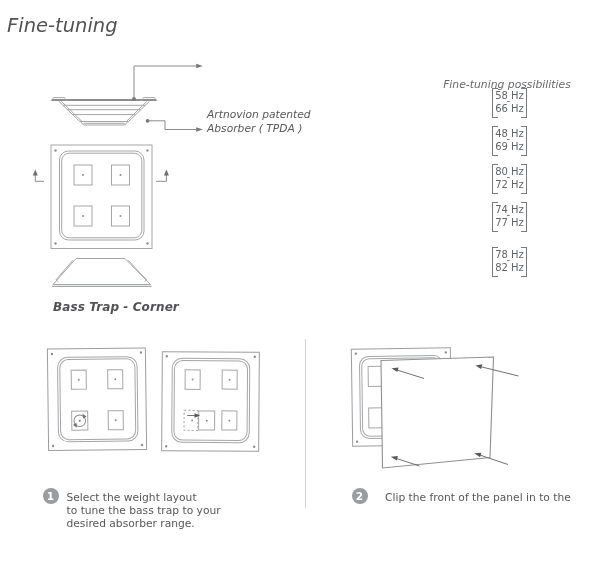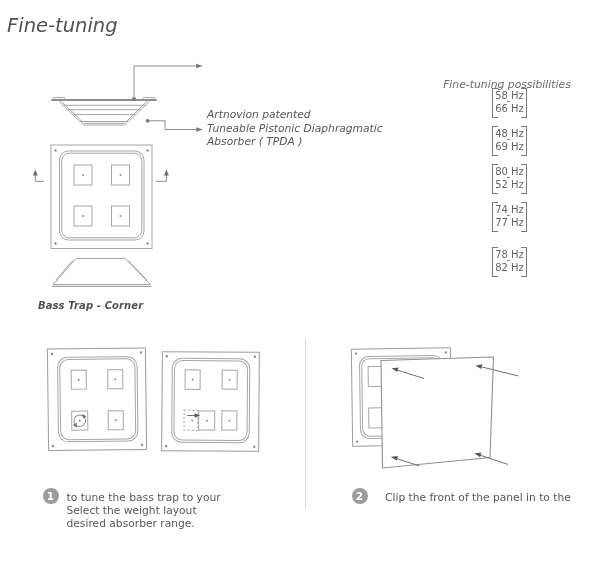--- a/index.html
+++ b/index.html
@@ -3,21 +3,21 @@
 <meta charset="utf-8">
 <style>
   html,body{margin:0;padding:0;background:#ffffff;}
   #page{position:relative;width:600px;height:562px;background:#ffffff;overflow:hidden;
         font-family:"DejaVu Sans",sans-serif;color:#58585a;}
   .abs{position:absolute;font-style:italic;}
   #title{left:7px;top:14px;font-size:19.5px;font-weight:500;color:#525254;}
   .lbl{font-size:10.7px;line-height:13.4px;color:#565759;}
   #tpda-label{left:207px;top:60.3px;margin-top:48px;}
   #vabt-label{left:208px;top:117px;}
-  #caption{left:38px;top:300px;font-size:10px;font-weight:bold;color:#525254;letter-spacing:0.1px;}
+  #caption{left:53px;top:300px;font-size:12px;font-weight:bold;color:#525254;letter-spacing:0.1px;}
   #poss-heading{left:422px;top:59.5px;width:170px;text-align:center;font-size:10.8px;color:#68696b;margin-top:18px;}
   .freq-group{position:absolute;left:492px;width:35px;height:30px;}
   .freq-text{position:absolute;left:0;top:0.5px;width:100%;text-align:center;font-size:10px;line-height:13.5px;color:#626466;}
   .freq-dash{position:absolute;left:14.5px;top:7px;font-size:10px;color:#626466;}
   .brk{position:absolute;top:0;width:6px;height:30px;box-sizing:border-box;}
   .brk-l{left:0;border-left:1.6px solid #77797b;border-top:1.6px solid #77797b;border-bottom:1.6px solid #77797b;}
   .brk-r{right:0;border-right:1.6px solid #77797b;border-top:1.6px solid #77797b;border-bottom:1.6px solid #77797b;}
   .badge{position:absolute;width:16px;height:16px;border-radius:50%;background:#9b9c9e;color:#ffffff;
          font-size:10.5px;font-weight:bold;text-align:center;line-height:16px;}
   .step-text{position:absolute;font-size:10.7px;line-height:13.3px;color:#565759;}
@@ -164,21 +164,20 @@
           <polygon points="480.1,457.2 474.3,453.2 481.4,452.7" fill="#58595b" stroke="none"></polygon>
         </g>
       </g>
     </g>
   </svg>
 
   <div class="abs" id="title">Fine-tuning</div>
 
   <div class="abs lbl" id="tpda-label">
     <div>Artnovion patented</div>
-    <div>Tuneable Pistonic Diaphragmatic</div>
     <div>Absorber ( TPDA )</div>
   </div>
 
   <div class="abs" id="caption">Bass Trap - Corner</div>
 
   <div class="abs" id="poss-heading">Fine-tuning possibilities</div>
 
   <div class="freq-group" style="top:88px">
     <div class="brk brk-l"></div>
     <div class="brk brk-r"></div>
@@ -195,21 +194,21 @@
       <div>48 Hz</div>
       <div>69 Hz</div>
     </div>
     <div class="freq-dash">-</div>
   </div>
   <div class="freq-group" style="top:164px">
     <div class="brk brk-l"></div>
     <div class="brk brk-r"></div>
     <div class="freq-text">
       <div>80 Hz</div>
-      <div>52 Hz</div>
+      <div>72 Hz</div>
     </div>
     <div class="freq-dash">-</div>
   </div>
   <div class="freq-group" style="top:202px">
     <div class="brk brk-l"></div>
     <div class="brk brk-r"></div>
     <div class="freq-text">
       <div>74 Hz</div>
       <div>77 Hz</div>
     </div>
@@ -222,22 +221,22 @@
       <div>78 Hz</div>
       <div>82 Hz</div>
     </div>
     <div class="freq-dash">-</div>
   </div>
 
   <div class="abs" id="divider"></div>
 
   <div class="badge" style="left:42.5px;top:488px">1</div>
   <div class="step-text" style="left:66.5px;top:490.5px">
+    <div>Select the weight layout</div>
     <div>to tune the bass trap to your</div>
-    <div>Select the weight layout</div>
     <div>desired absorber range.</div>
   </div>
 
   <div class="badge" style="left:351.5px;top:488px">2</div>
   <div class="step-text" style="left:385px;top:490.5px">
     <div>Clip the front of the panel in to the</div>
   </div>
 
 </div>
 

